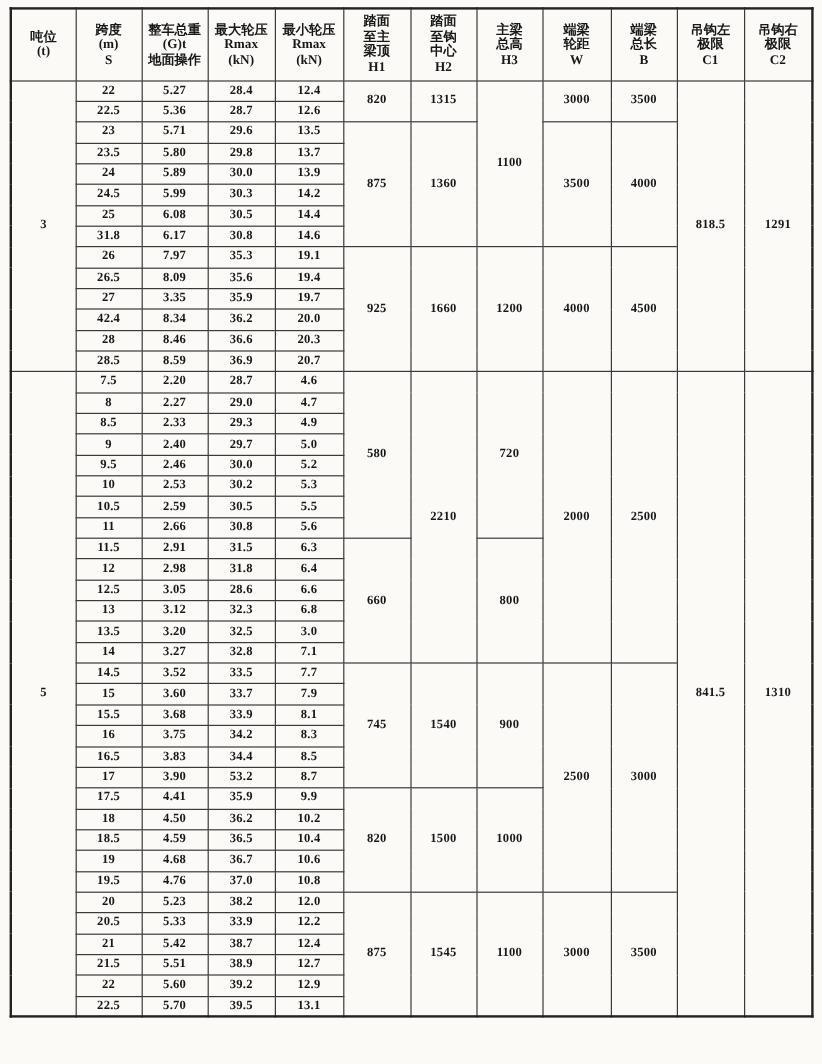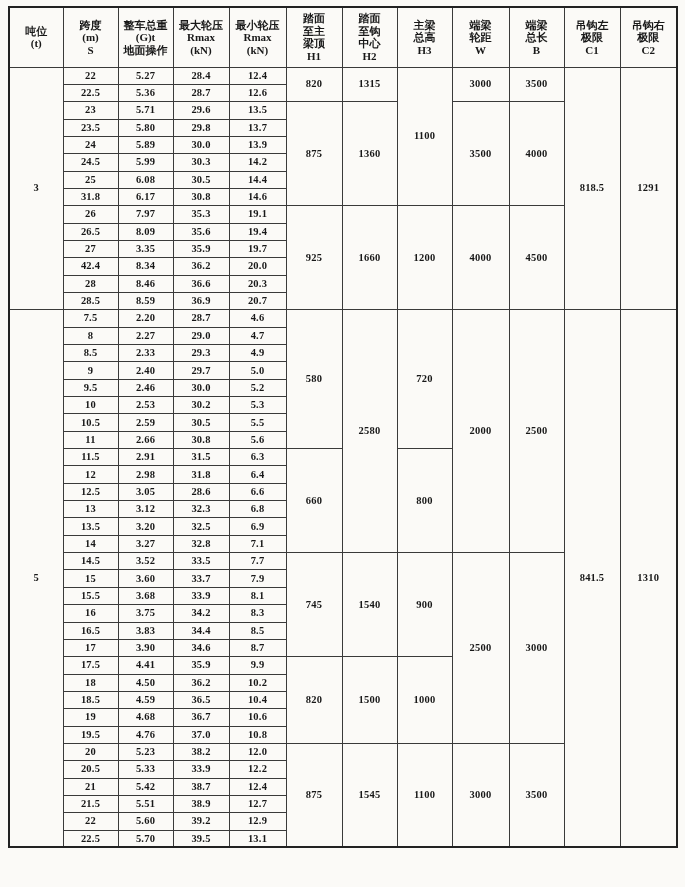--- a/index.html
+++ b/index.html
@@ -250,21 +250,21 @@
           <td>36.9</td>
           <td>20.7</td>
         </tr>
         <tr>
           <td rowspan="31" class="valign-top">5</td>
           <td>7.5</td>
           <td>2.20</td>
           <td>28.7</td>
           <td>4.6</td>
           <td rowspan="8">580</td>
-          <td rowspan="14">2580</td>
+          <td rowspan="14">2210</td>
           <td rowspan="8">720</td>
           <td rowspan="14">2000</td>
           <td rowspan="14">2500</td>
           <td rowspan="31" class="valign-top pad-top">841.5</td>
           <td rowspan="31" class="valign-top pad-top">1310</td>
         </tr>
         <tr>
           <td>8</td>
           <td>2.27</td>
           <td>29.0</td>
@@ -329,21 +329,21 @@
         <tr>
           <td>13</td>
           <td>3.12</td>
           <td>32.3</td>
           <td>6.8</td>
         </tr>
         <tr>
           <td>13.5</td>
           <td>3.20</td>
           <td>32.5</td>
-          <td>6.9</td>
+          <td>3.0</td>
         </tr>
         <tr>
           <td>14</td>
           <td>3.27</td>
           <td>32.8</td>
           <td>7.1</td>
         </tr>
         <tr>
           <td>14.5</td>
           <td>3.52</td>
@@ -375,21 +375,21 @@
         </tr>
         <tr>
           <td>16.5</td>
           <td>3.83</td>
           <td>34.4</td>
           <td>8.5</td>
         </tr>
         <tr>
           <td>17</td>
           <td>3.90</td>
-          <td>34.6</td>
+          <td>53.2</td>
           <td>8.7</td>
         </tr>
         <tr>
           <td>17.5</td>
           <td>4.41</td>
           <td>35.9</td>
           <td>9.9</td>
           <td rowspan="5">820</td>
           <td rowspan="5">1500</td>
           <td rowspan="5">1000</td>

